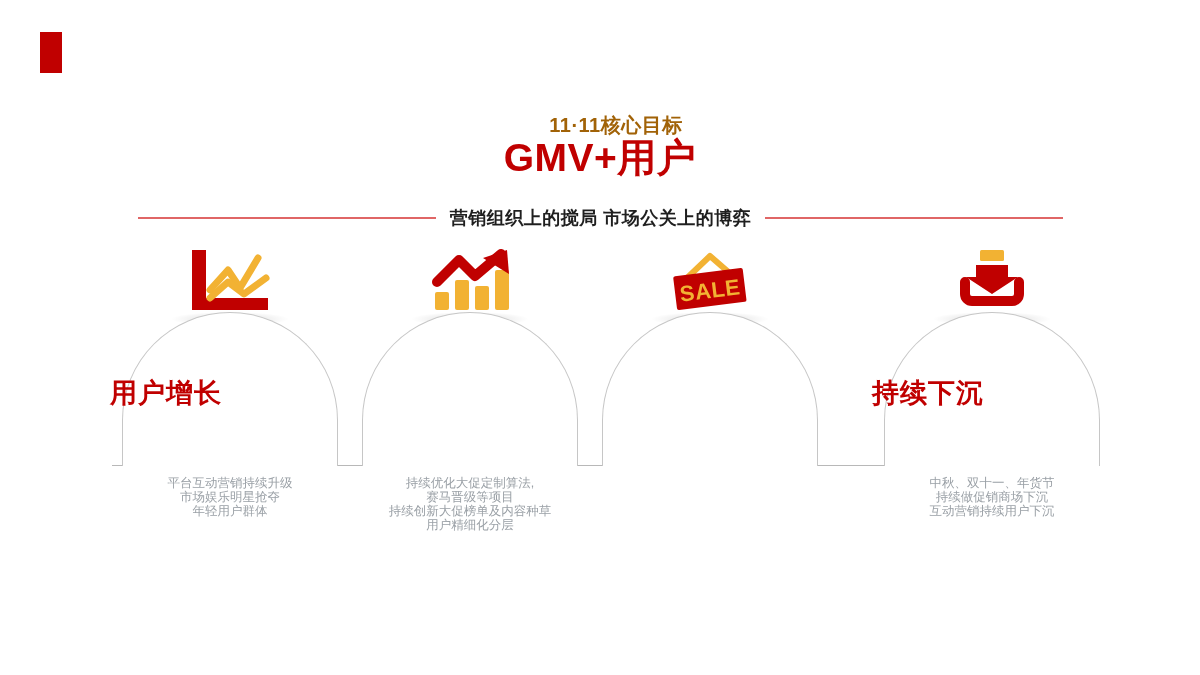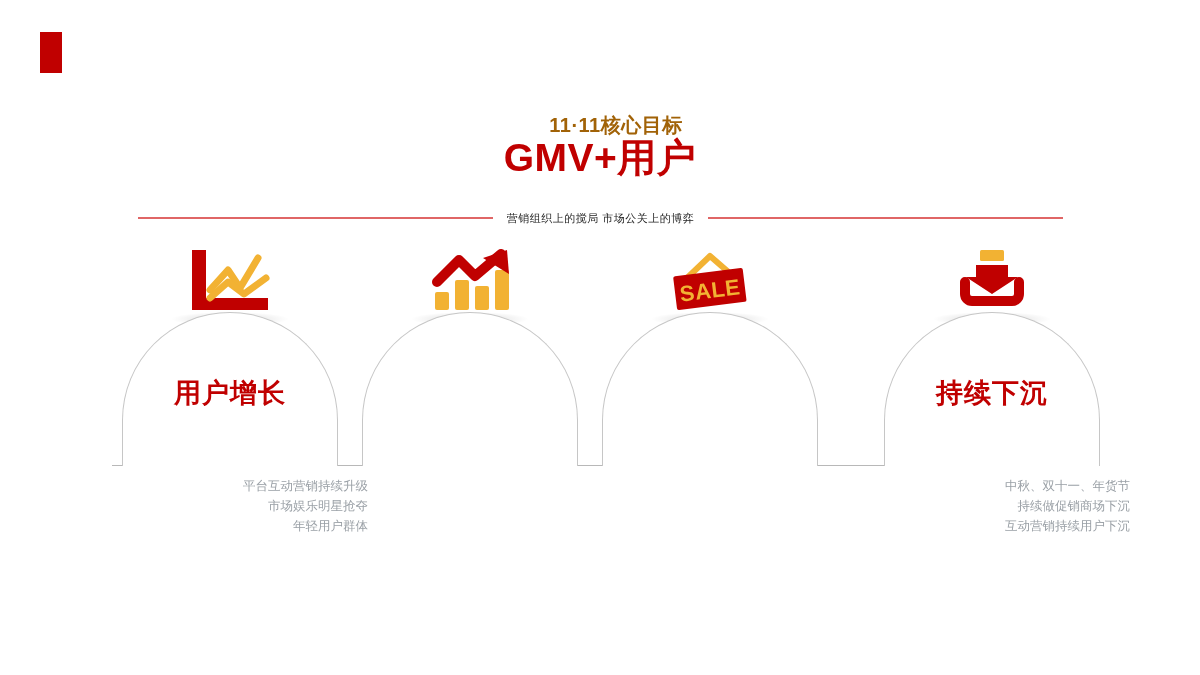--- a/index.html
+++ b/index.html
@@ -79,24 +79,25 @@
     align-items: center;
     gap: 14px;
   }
   .divider-line {
     flex: 1 1 auto;
     height: 2px;
     background: #e06666;
   }
   #divider-caption {
     flex: 0 0 auto;
-    font-size: 11px;
+    font-size: 18px;
     color: #1f1f1f;
     white-space: nowrap;
     letter-spacing: 0.5px;
+    font-weight: bold;
   }
 
   
   #pillars {
     position: absolute;
     left: 0;
     top: 236px;
     width: 1200px;
     height: 340px;
   }
@@ -131,35 +132,35 @@
     border-top-left-radius: 108px 108px;
     border-top-right-radius: 108px 108px;
     background: #ffffff;
     box-sizing: border-box;
   }
   .arch-title {
     position: absolute;
     left: 0;
     top: 140px;
     width: 240px;
-    text-align: center;
+    text-align: left;
     font-size: 27px;
     font-weight: bold;
     color: #c00000;
     letter-spacing: 1px;
     line-height: 34px;
   }
   .pillar-desc {
     position: absolute;
     left: -18px;
     top: 240px;
     width: 276px;
-    text-align: right;
+    text-align: center;
     font-size: 12.5px;
-    line-height: 20px;
+    line-height: 14px;
     color: #9aa0a6;
     white-space: pre-line;
   }
 
   
   .pillar-icon {
     position: absolute;
     left: 60px;
     top: 8px;
     width: 120px;
@@ -224,20 +225,24 @@
       <svg width="86" height="64" viewBox="0 0 86 64">
         <rect x="8" y="44" width="14" height="18" rx="2" fill="#f2b233"></rect>
         <rect x="28" y="32" width="14" height="30" rx="2" fill="#f2b233"></rect>
         <rect x="48" y="38" width="14" height="24" rx="2" fill="#f2b233"></rect>
         <rect x="68" y="22" width="14" height="40" rx="2" fill="#f2b233"></rect>
         <polyline points="10,34 32,12 48,28 74,6" fill="none" stroke="#c00000" stroke-width="10" stroke-linecap="round" stroke-linejoin="round"></polyline>
         <polygon points="80,2 82,26 56,10" fill="#c00000"></polygon>
       </svg>
     </div>
     <div class="arch"></div>
+    <div class="pillar-desc">持续优化大促定制算法,
+赛马晋级等项目
+持续创新大促榜单及内容种草
+用户精细化分层</div>
   </div>
 
   <div class="pillar" data-index="2">
     <div class="icon-shadow"></div>
     <div class="pillar-icon">
       <svg width="90" height="64" viewBox="0 0 90 64">
         <path d="M22 30 L45 8 L68 28" fill="none" stroke="#f2b233" stroke-width="6" stroke-linecap="round" stroke-linejoin="round"></path>
         <g transform="rotate(-7 45 42)">
           <rect x="10" y="24" width="70" height="34" rx="2" fill="#c00000"></rect>
           <text x="45" y="50" text-anchor="middle" font-family="'Liberation Sans', sans-serif" font-size="22" font-weight="bold" fill="#f2b233" letter-spacing="0.5">SALE</text>

